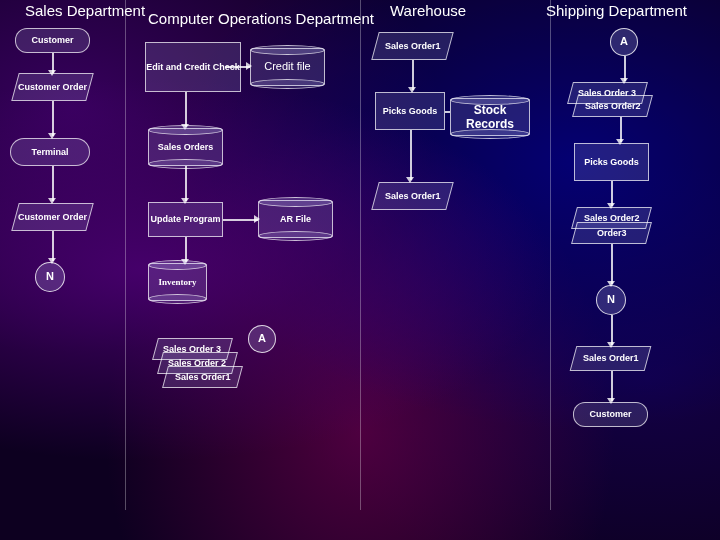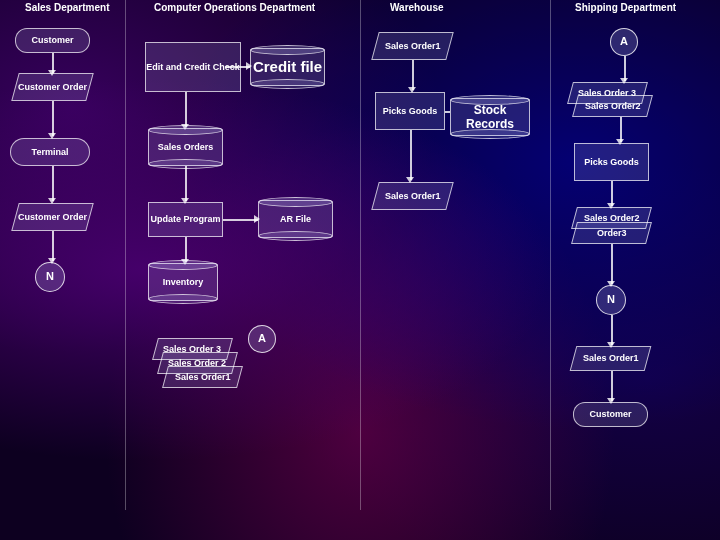--- a/index.html
+++ b/index.html
@@ -29,22 +29,22 @@
     .content {
       position: absolute;
       top: 0; left: 0; width: 720px; height: 540px;
     }
 
     
     .dept-header {
       position: absolute;
       top: 2px;
       color: white;
-      font-size: 10px;
-      font-weight: bold;
+      font-size: 15px;
+      font-weight: normal;
       padding-left: 20px;
     }
 
     
     .divider {
       position: absolute;
       top: 0;
       width: 1px;
       height: 510px;
       background: rgba(255,255,255,0.3);
@@ -161,27 +161,27 @@
 </head>
 <body>
 
 <div class="bg"></div>
 
 <div class="content">
 
   <div class="dept-header" style="left:5px;">
     <span>Sales Department</span>
   </div>
-  <div class="dept-header" style="left:134px;">
+  <div class="dept-header" style="left:128px;margin-top:8px;">
     <span>Computer Operations Department</span>
   </div>
   <div class="dept-header" style="left:370px;">
     <span>Warehouse</span>
   </div>
-  <div class="dept-header" style="left:555px;text-align:center;">
+  <div class="dept-header" style="left:526px;text-align:center;">
     <span>Shipping Department</span>
   </div>
 
   <div class="divider" style="left:125px;"></div>
   <div class="divider" style="left:360px;"></div>
   <div class="divider" style="left:550px;"></div>
 
   <div class="shape rect" style="left:15px; top:28px; width:75px; height:25px; border-radius:12px;">
     <span>Customer</span>
   </div>
@@ -212,21 +212,21 @@
 
   <div class="shape circle" style="left:35px; top:262px; width:30px; height:30px;">
     <span>N</span>
   </div>
 
   <div class="shape rect" style="left:145px; top:42px; width:96px; height:50px;">
     <span>Edit and Credit Check</span>
   </div>
 
   <div class="shape cylinder" style="left:250px; top:48px; width:75px; height:38px; position:absolute; display:flex; align-items:center; justify-content:center;">
-    <span style="font-size:15px; font-weight:bold; color:white; z-index:1;">Credit file</span>
+    <span style="font-size:11px; font-weight:normal; color:white; z-index:1;">Credit file</span>
   </div>
 
   <div class="arrow arrow-h" style="left:225px; top:66px; width:25px;"></div>
   <div class="arrowhead arrowhead-right" style="left:246px; top:62px;"></div>
 
   <div class="arrow arrow-v" style="left:185px; top:92px; height:35px;"></div>
   <div class="arrowhead arrowhead-down" style="left:181px; top:124px;"></div>
 
   <div class="shape cylinder" style="left:148px; top:128px; width:75px; height:38px; position:absolute; display:flex; align-items:center; justify-content:center;">
     <span style="font-size:9px; font-weight:bold; color:white; z-index:1;">Sales Orders</span>
@@ -242,21 +242,21 @@
   <div class="arrow arrow-h" style="left:223px; top:219px; width:35px;"></div>
   <div class="arrowhead arrowhead-right" style="left:254px; top:215px;"></div>
 
   <div class="shape cylinder" style="left:258px; top:200px; width:75px; height:38px; position:absolute; display:flex; align-items:center; justify-content:center;">
     <span style="font-size:9px; font-weight:bold; color:white; z-index:1;">AR File</span>
   </div>
 
   <div class="arrow arrow-v" style="left:185px; top:237px; height:25px;"></div>
   <div class="arrowhead arrowhead-down" style="left:181px; top:259px;"></div>
 
-  <div class="shape cylinder" style="left:148px; top:263px; width:70px; height:38px; position:absolute; display:flex; align-items:center; ">
+  <div class="shape cylinder" style="left:148px; top:263px; width:59px; height:38px; position:absolute; display:flex; align-items:center; font-family:Liberation Serif, serif;">
     <span style="font-size:9px; font-weight:bold; color:white; z-index:1;">Inventory</span>
   </div>
 
   <div class="shape circle" style="left:248px; top:325px; width:28px; height:28px;">
     <span>A</span>
   </div>
 
   <div class="shape parallelogram" style="left:155px; top:338px; width:75px; height:22px;">
     <span>Sales Order 3</span>
   </div>

